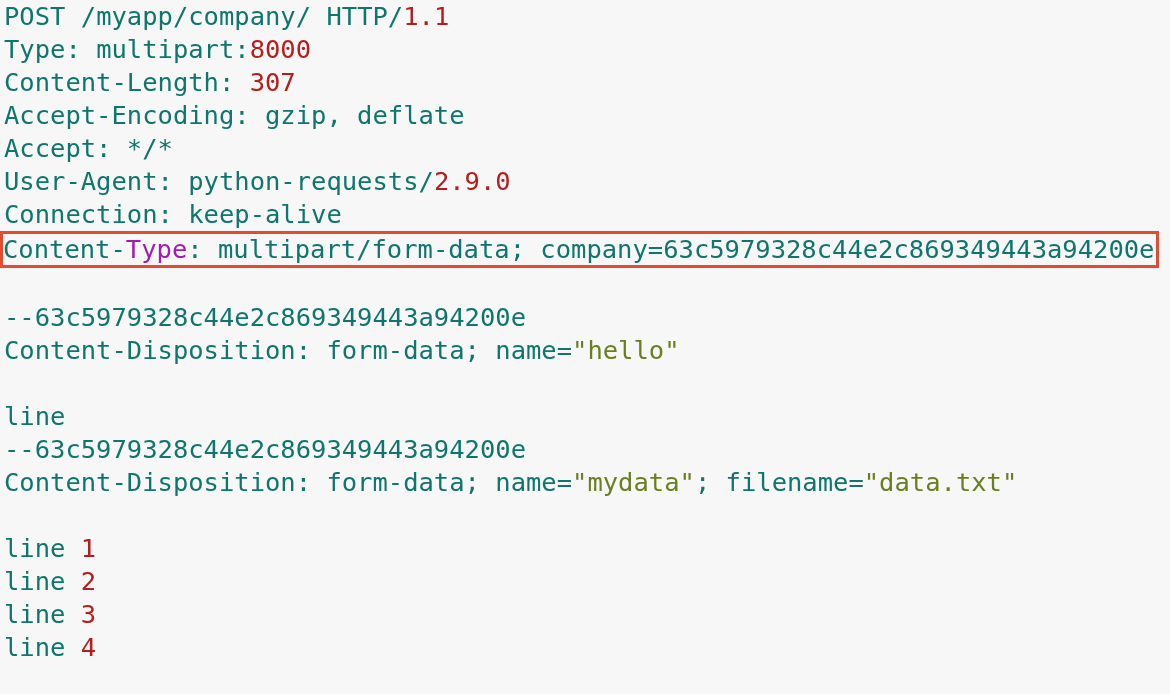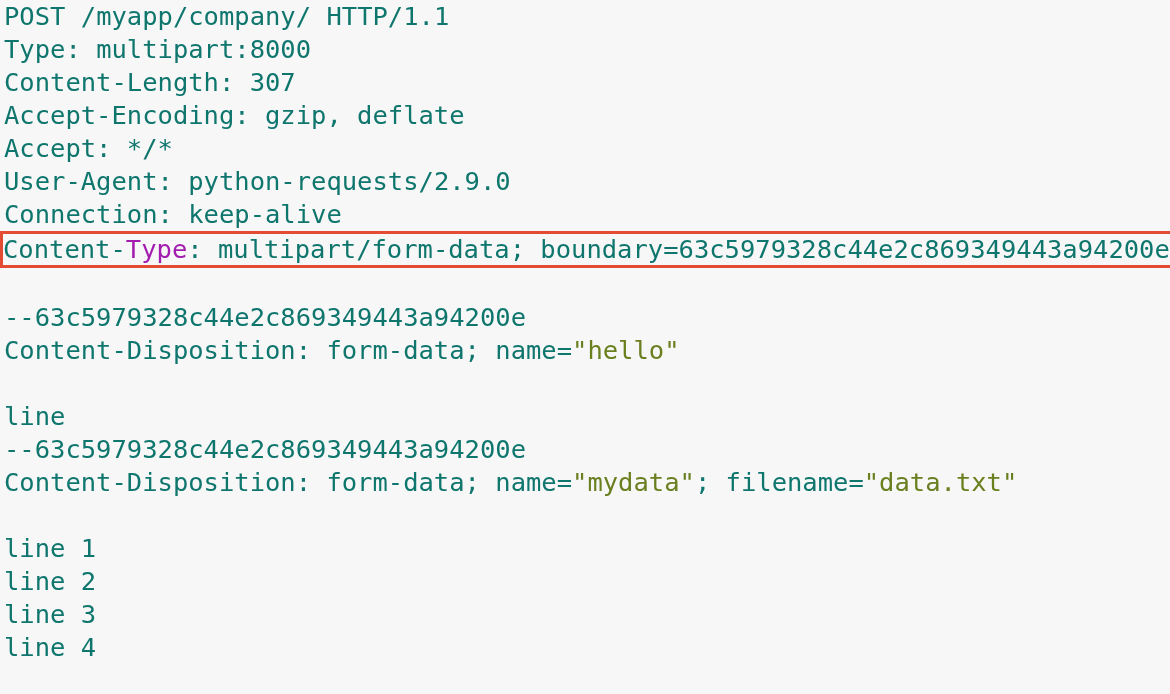--- a/index.html
+++ b/index.html
@@ -14,42 +14,42 @@
     margin: 0;
     padding: 0 4px;
     font-family: "Menlo", "Consolas", "DejaVu Sans Mono", monospace;
     font-size: 25.5px;
     line-height: 33px;
     color: #333333;
     white-space: pre;
     letter-spacing: 0px;
   }
   .tok      { color: #0f766e; }
-  .num      { color: #0f766e; }   
+  .num      { color: #b91c1c; }   
   .kw       { color: #a21caf; }   
   .str      { color: #6a7f1f; }   
   .hlbox {
     display: inline-block;
     border: 3px solid #e34b33;
     padding: 0 2px 0 0;
     margin-left: -4px;
     line-height: 31px;
   }
 </style>
 </head>
 <body>
 
 <pre class="code"><span class="tok">POST</span> <span class="tok">/myapp/company/</span> <span class="tok">HTTP/</span><span class="num">1.1</span>
 <span class="tok">Type: </span><span class="tok">multipart:</span><span class="num">8000</span>
 <span class="tok">Content-Length: </span><span class="num">307</span>
 <span class="tok">Accept-Encoding: gzip, deflate</span>
 <span class="tok">Accept: */*</span>
 <span class="tok">User-Agent: python-requests/</span><span class="num">2.9.0</span>
 <span class="tok">Connection: keep-alive</span>
-<span class="hlbox"><span class="tok">Content-</span><span class="kw">Type</span><span class="tok">: multipart/form-data; boundary=63c5979328c44e2c869349443a94200e</span></span>
+<span class="hlbox"><span class="tok">Content-</span><span class="kw">Type</span><span class="tok">: multipart/form-data; company=63c5979328c44e2c869349443a94200e</span></span>
 
 <span class="tok">--63c5979328c44e2c869349443a94200e</span>
 <span class="tok">Content-Disposition: form-data; name=</span><span class="str">"hello"</span>
 
 <span class="tok">line</span>
 <span class="tok">--63c5979328c44e2c869349443a94200e</span>
 <span class="tok">Content-Disposition: form-data; name=</span><span class="str">"mydata"</span><span class="tok">; filename=</span><span class="str">"data.txt"</span>
 
 <span class="tok">line </span><span class="num">1</span>
 <span class="tok">line </span><span class="num">2</span>

